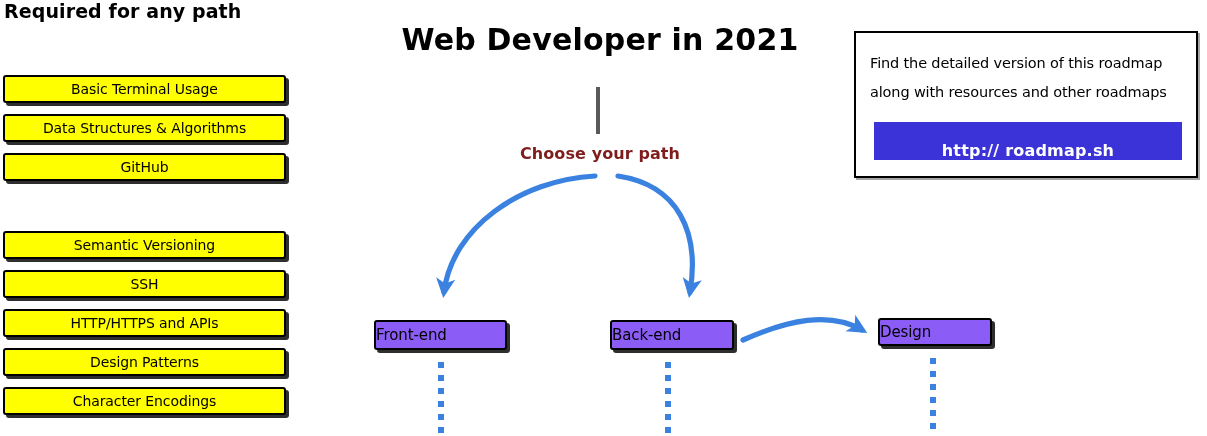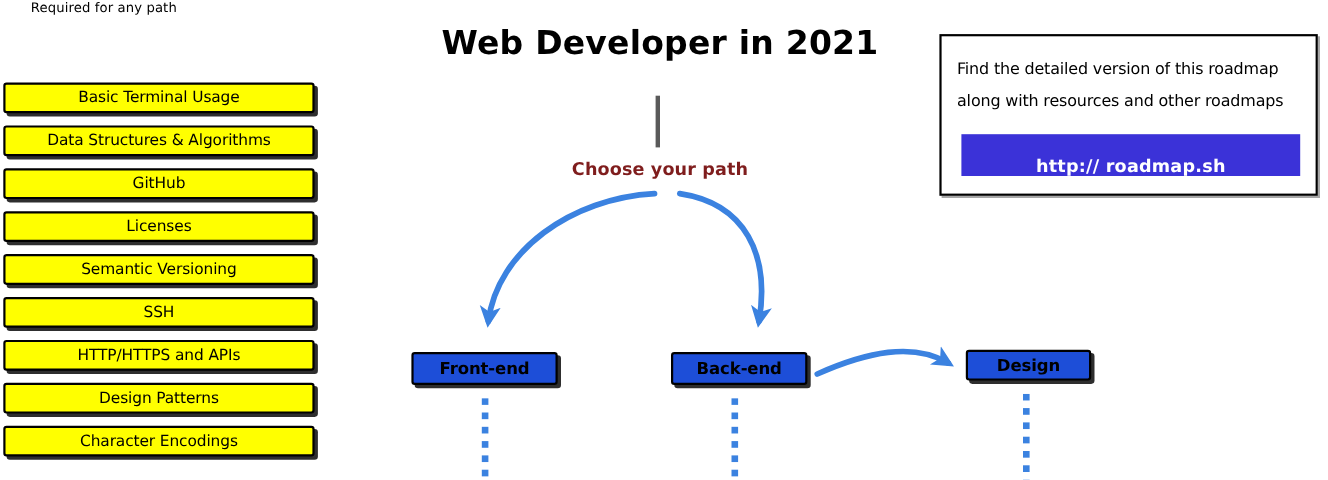--- a/index.html
+++ b/index.html
@@ -21,26 +21,25 @@
     position: absolute;
     left: 0;
     top: 0;
     width: 300px;
     height: 436px;
   }
   #required-heading {
     position: absolute;
     left: 4px;
     top: 0px;
-    font-size: 12px;
-    font-weight: normal;
+    font-size: 19px;
+    font-weight: bold;
     color: #000000;
     letter-spacing: 0.1px;
     white-space: nowrap;
-    margin-left: 24px;
   }
   .req-box {
     position: absolute;
     left: 3px;
     width: 279px;
     height: 24px;
     background: #ffff00;
     border: 2.5px solid #000000;
     border-radius: 3px;
     box-shadow: 3px 3px 0 0 rgba(0,0,0,0.82);
@@ -102,29 +101,27 @@
     left: 0;
     top: 0;
     width: 760px;
     height: 436px;
     overflow: visible;
   }
 
   
   .node-box {
     position: absolute;
-    background: #1d4ed8;
+    background: #8b5cf6;
     border: 2.5px solid #000000;
     border-radius: 3px;
     box-shadow: 3px 3px 0 0 rgba(0,0,0,0.82);
     display: flex;
     align-items: center;
-    justify-content: center;
     box-sizing: border-box;
-    font-weight: bold;
   }
   .node-box span {
     font-size: 15px;
     color: #000000;
     white-space: nowrap;
     letter-spacing: -0.1px;
     line-height: 1;
   }
   #node-frontend { left: 374px; top: 320px; width: 133px; height: 30px; }
   #node-backend  { left: 610px; top: 320px; width: 124px; height: 30px; }
@@ -193,23 +190,20 @@
 
   <div class="req-box" style="top:75px">
     <span>Basic Terminal Usage</span>
   </div>
   <div class="req-box" style="top:114px">
     <span>Data Structures &amp; Algorithms</span>
   </div>
   <div class="req-box" style="top:153px">
     <span>GitHub</span>
   </div>
-  <div class="req-box" style="top:192px">
-    <span>Licenses</span>
-  </div>
   <div class="req-box" style="top:231px">
     <span>Semantic Versioning</span>
   </div>
   <div class="req-box" style="top:270px">
     <span>SSH</span>
   </div>
   <div class="req-box" style="top:309px">
     <span>HTTP/HTTPS and APIs</span>
   </div>
   <div class="req-box" style="top:348px">

